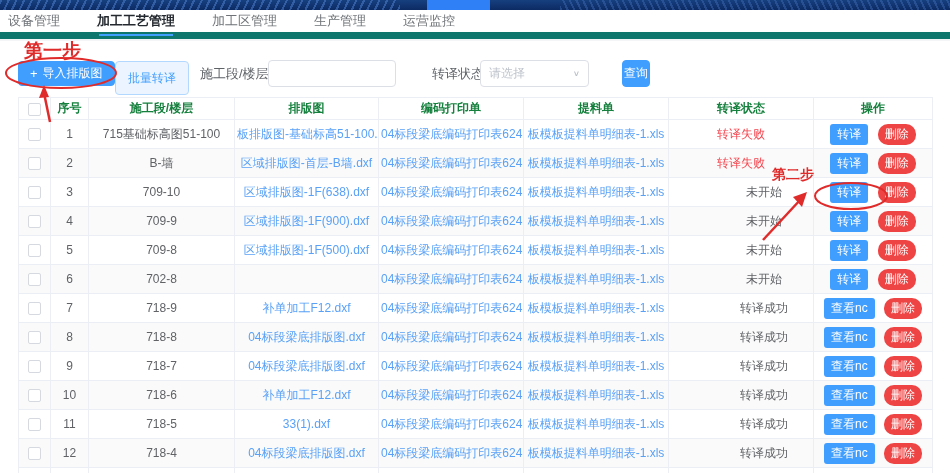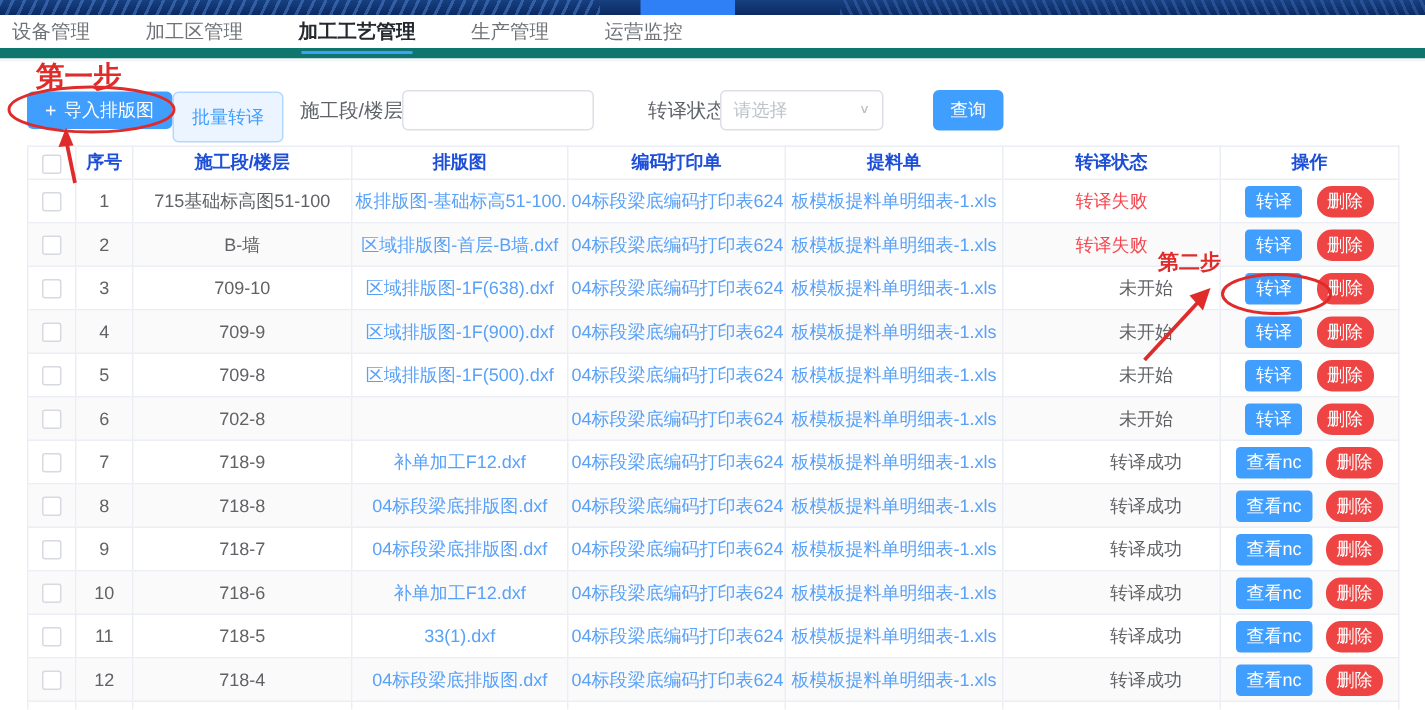--- a/index.html
+++ b/index.html
@@ -34,28 +34,28 @@
   #batch-btn { left:115px; top:61px; height:25px; padding:16px 12px; }
   #section-label { left:200px; top:65px; font-size:13px; color:#5f6368; }
   #section-input { left:268px; top:60px; width:128px; height:27px; border:1px solid #dcdfe6;
     border-radius:4px; font-size:12px; padding:0 8px; color:#606266; outline:none; }
   #status-label { left:432px; top:65px; font-size:13px; color:#5f6368; }
   #status-select { left:480px; top:60px; width:109px; height:27px; border:1px solid #dcdfe6;
     border-radius:4px; background:#fff; display:flex; align-items:center; justify-content:space-between;
     padding:0 8px; cursor:pointer; }
   #status-select .ph { font-size:12px; color:#bfc4cc; }
   #status-select .chev { font-size:10px; color:#b9bec7; transform:scaleY(.8); }
-  #query-btn { left:622px; top:60px; width:47px; height:27px; }
+  #query-btn { left:622px; top:60px; width:28px; height:27px; }
 
   
   .tbl-wrap { position:absolute; left:18px; top:97px; width:914px; }
   table { width:914px; border-collapse:collapse; table-layout:fixed; }
   th, td { border:1px solid #ebeef5; text-align:center; font-size:12px; overflow:hidden;
     white-space:nowrap; padding:0 2px; }
-  th { height:22px; color:#1d4ed8; font-weight:bold; background:#fff; }
+  th { height:22px; color:#15803d; font-weight:bold; background:#fff; }
   td { height:29px; color:#606266; }
   tbody tr:nth-child(even) td { background:#fafafa; }
   .chk { display:inline-block; width:13px; height:13px; border:1px solid #d6dae0; border-radius:2px;
     background:#fff; vertical-align:middle; cursor:pointer; }
   .link { color:#59a1f7; cursor:pointer; }
   .status-fail { color:#f5464f; }
   .status-pending, .status-success { color:#606266;padding-left:48px; }
   .mini-btn { display:inline-block; padding:2px 7px; border-radius:3px; color:#fff; font-size:12px;
     cursor:pointer; margin:0 3px; }
   .mini-blue { background:#409eff; }
@@ -73,22 +73,22 @@
 <div class="page">
 
   <div class="banner">
     <div class="stripes-l"></div>
     <div class="bright"></div>
     <div class="stripes-r"></div>
   </div>
 
   <div class="nav" id="nav">
       <div class="nav-tab">设备管理</div>
+      <div class="nav-tab active">加工工艺管理</div>
       <div class="nav-tab">加工区管理</div>
-      <div class="nav-tab active">加工工艺管理</div>
       <div class="nav-tab">生产管理</div>
       <div class="nav-tab">运营监控</div>
     </div>
   <div class="nav-shadow"></div>
 
   <div class="btn btn-primary toolbar-item" id="import-btn">
     <span class="plus">+</span>
     <span>导入排版图</span>
   </div>
   <div class="btn btn-plain toolbar-item" id="batch-btn">批量转译</div>

